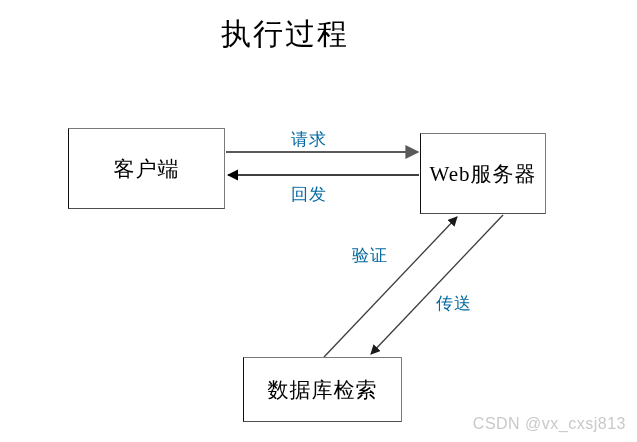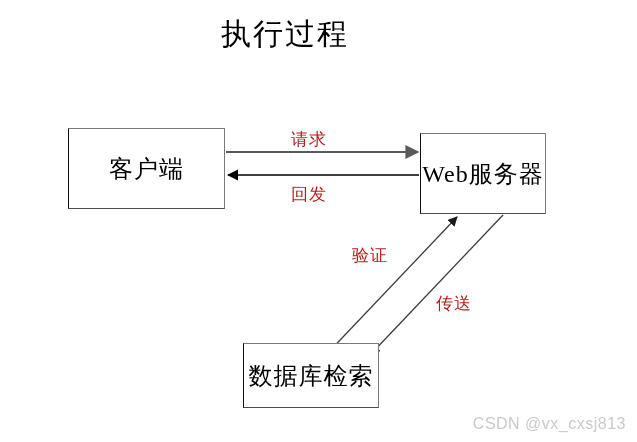--- a/index.html
+++ b/index.html
@@ -37,54 +37,54 @@
     background: #ffffff;
     border: 1px solid #7a7a7a;
     border-left-color: #111111;
     border-bottom-color: #4d4d4d;
     display: flex;
     align-items: center;
     justify-content: center;
     color: #000000;
   }
   .node-label {
-    font-size: 24px;
+    font-size: 21px;
     letter-spacing: 1px;
     white-space: nowrap;
   }
   #node-client {
     left: 68px;
     top: 128px;
     width: 157px;
     height: 81px;
   }
   #node-webserver {
     left: 420px;
     top: 133px;
     width: 126px;
     height: 81px;
   }
   #node-database {
     left: 243px;
-    top: 343px;
-    width: 136px;
+    top: 357px;
+    width: 159px;
     height: 65px;
   }
   .edge-layer {
     position: absolute;
     left: 0;
     top: 0;
     width: 637px;
     height: 442px;
     pointer-events: none;
   }
   .edge-label {
     position: absolute;
     font-size: 17px;
-    color: #b91c1c;
+    color: #0369a1;
     white-space: nowrap;
     letter-spacing: 1px;
   }
   #label-request {
     left: 291px;
     top: 128px;
   }
   #label-postback {
     left: 291px;
     top: 183px;

